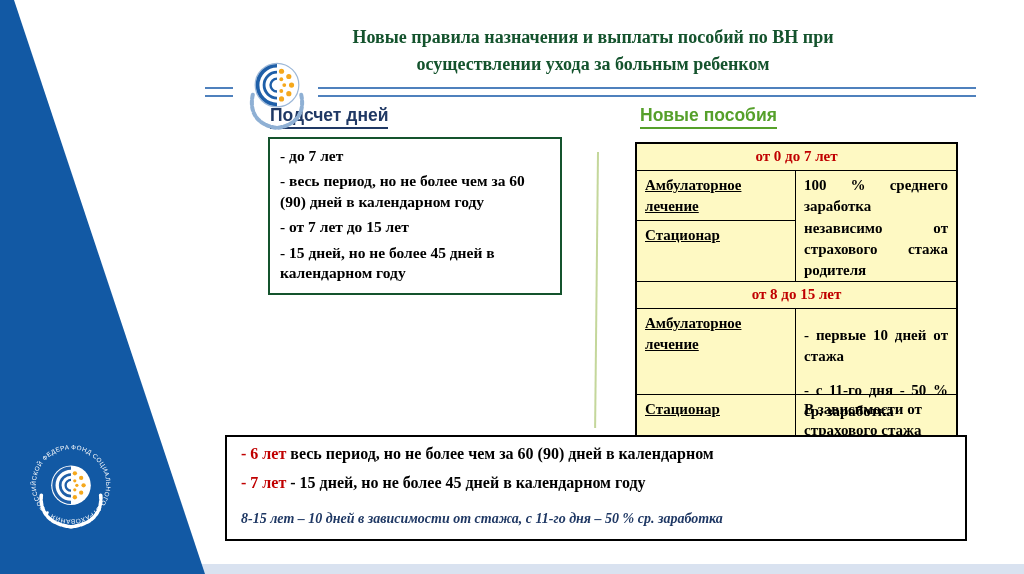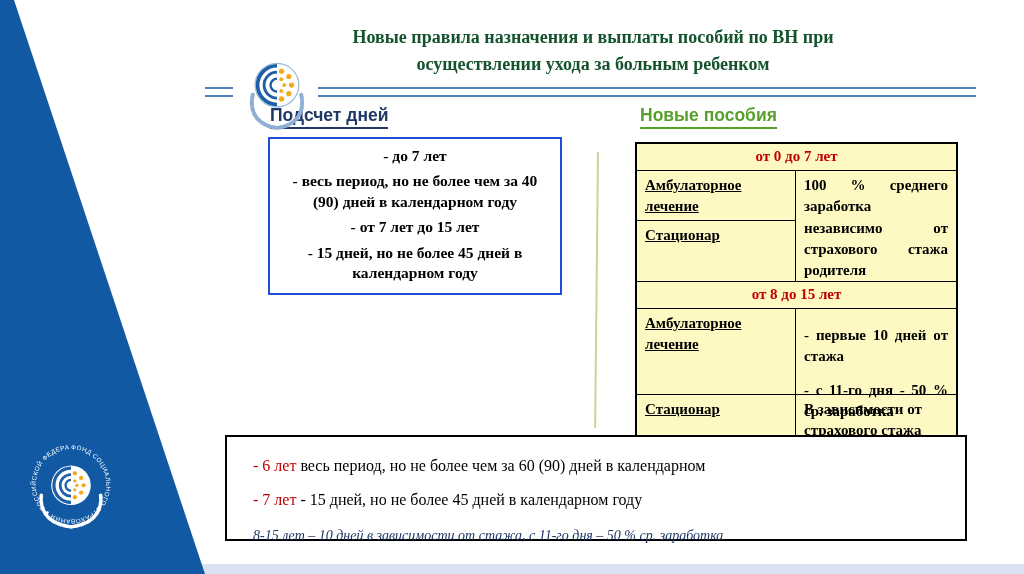--- a/index.html
+++ b/index.html
@@ -17,22 +17,22 @@
   
   .slide-title{position:absolute;left:313px;top:24px;width:560px;text-align:center;
         color:#14532d;font-size:18px;font-weight:bold;line-height:1.5;z-index:4;}
   
   .sec-heading{position:absolute;font-family:"Liberation Sans",sans-serif;font-weight:bold;
         font-size:17.5px;z-index:4;}
   .sec-heading span{display:inline-block;border-bottom:2px solid currentColor;padding-bottom:1px;}
   .heading-days{left:270px;top:105px;color:#1f3864;}
   .heading-benefit{left:640px;top:105px;color:#55a02a;}
   
-  .days-box{position:absolute;left:268px;top:137px;width:294px;height:158px;border:2px solid #1d4ed8;
-        box-sizing:border-box;padding:7px 10px 0 10px;z-index:4;background:#fff;text-align:center;}
+  .days-box{position:absolute;left:268px;top:137px;width:294px;height:158px;border:2px solid #14532d;
+        box-sizing:border-box;padding:7px 10px 0 10px;z-index:4;background:#fff;}
   .days-box p{margin:0 0 5px 0;font-size:15.5px;font-weight:bold;line-height:1.32;color:#000;}
   .red{color:#c00000;}
   
   .btable{position:absolute;left:635px;top:142px;width:323px;height:295px;border:2.5px solid #000;
         box-sizing:border-box;display:grid;grid-template-columns:159px 1fr;
         grid-template-rows:27px 50px 61px 27px 86px 1fr;z-index:4;background:#fef9c3;
         font-size:15px;font-weight:bold;}
   .cell{box-sizing:border-box;padding:4px 8px;line-height:1.42;color:#000;}
   .cb{border-bottom:1.5px solid #000;}
   .cr{border-right:1.5px solid #000;text-decoration:underline;}
@@ -43,21 +43,21 @@
   .t-pay1{grid-column:2;grid-row:2/4;text-align:justify;}
   .t-h2{grid-row:4;}
   .t-amb2{grid-column:1;grid-row:5;}
   .t-pay2{grid-column:2;grid-row:5;text-align:justify;}
   .t-sta2{grid-column:1;grid-row:6;}
   .t-pay3{grid-column:2;grid-row:6;}
   .t-pay2 p{margin:12px 0 6px 0;}
   
   .summary-box{position:absolute;left:225px;top:435px;width:742px;height:106px;border:2px solid #000;
         box-sizing:border-box;padding:6px 14px;z-index:4;background:#fff;}
-  .summary-box p{margin:12px;font-size:16px;font-weight:normal;line-height:1.35;color:#000;}
+  .summary-box p{margin:0;font-size:16px;font-weight:bold;line-height:1.35;color:#000;}
   .summary-box .l2{margin-top:7px;}
   .summary-box .l3{margin-top:17px;font-size:14px;font-style:italic;color:#1f3864;}
   
   .logo-top{position:absolute;left:236px;top:56px;width:82px;height:76px;z-index:5;}
   .logo-seal{position:absolute;left:26px;top:442px;width:90px;height:92px;z-index:5;}
   svg{display:block;width:100%;height:100%;}
 </style>
 </head>
 <body>
 
@@ -93,21 +93,21 @@
 
   <div class="sec-heading heading-days">
     <span>Подсчет дней</span>
   </div>
   <div class="sec-heading heading-benefit">
     <span>Новые пособия</span>
   </div>
 
   <div class="days-box">
     <p class="red">-  до 7 лет</p>
-    <p>- весь период, но не более чем за 40 (90) дней в календарном году</p>
+    <p>- весь период, но не более чем за 60 (90) дней в календарном году</p>
     <p class="red">- от 7 лет до 15 лет</p>
     <p>- 15 дней, но не более 45 дней в календарном году</p>
   </div>
 
   <div class="btable">
     <div class="cell cb thead t-h1">от 0 до 7 лет</div>
     <div class="cell cb cr t-amb1">Амбулаторное лечение</div>
     <div class="cell cb cr t-sta1">Стационар</div>
     <div class="cell cb t-pay1">100 % среднего заработка независимо от страхового стажа родителя</div>
     <div class="cell cb thead t-h2">от 8 до 15 лет</div>

